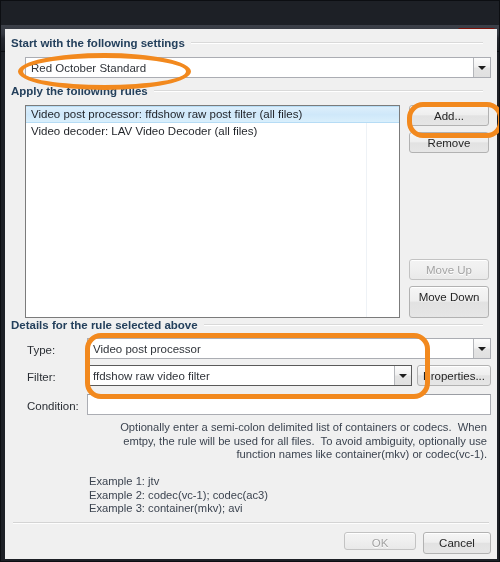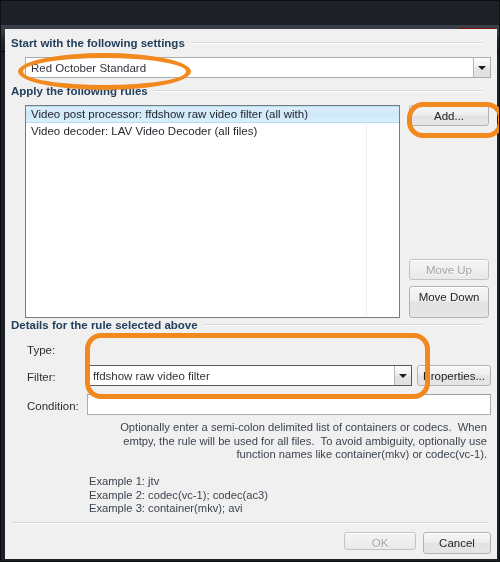--- a/index.html
+++ b/index.html
@@ -254,37 +254,44 @@
     </div>
 
     <div class="grp" style="left:6px; top:56px; width:480px;">
       <span class="lbl">Apply the following rules</span>
       <span class="rule"></span>
     </div>
 
     <div class="listbox" style="left:20px; top:76px; width:375px; height:213px;">
       <div class="lb-colsep" style="left:340px;"></div>
       <div class="lb-row selected">
-        <span>Video post processor: ffdshow raw video filter (all with)</span>
+        <span>Video post processor: ffdshow raw post filter (all files)</span>
       </div>
       <div class="lb-row">
         <span>Video decoder: LAV Video Decoder (all files)</span>
       </div>
     </div>
 
     <div class="btn" style="left:404px; top:76px; width:80px; height:21px; line-height:20px;">Add...</div>
+    <div class="btn" style="left:404px; top:103px; width:80px; height:21px; line-height:20px;">Remove</div>
     <div class="btn disabled" style="left:404px; top:230px; width:80px; height:21px; line-height:20px;">Move Up</div>
     <div class="btn" style="left:404px; top:257px; width:80px; height:32px; line-height:20px;">Move Down</div>
 
     <div class="grp" style="left:6px; top:290px; width:480px;">
       <span class="lbl">Details for the rule selected above</span>
       <span class="rule"></span>
     </div>
 
     <div style="position:absolute; left:22px; top:311px; width:60px; line-height:20px; font-size:11.5px; color:#2a2e34;">Type:</div>
+    <div class="combo" style="left:82px; top:309px; width:404px; height:21px;">
+      <span class="val">Video post processor</span>
+      <span class="arrowbtn">
+          <span class="tri"></span>
+        </span>
+    </div>
 
     <div style="position:absolute; left:22px; top:338px; width:60px; line-height:20px; font-size:11.5px; color:#2a2e34;">Filter:</div>
     <div class="combo focused" style="left:82px; top:336px; width:325px; height:21px;">
       <span class="val">ffdshow raw video filter</span>
       <span class="arrowbtn">
           <span class="tri"></span>
         </span>
     </div>
     <div class="btn" style="left:412px; top:336px; width:74px; height:21px; line-height:20px;">Properties...</div>
 

